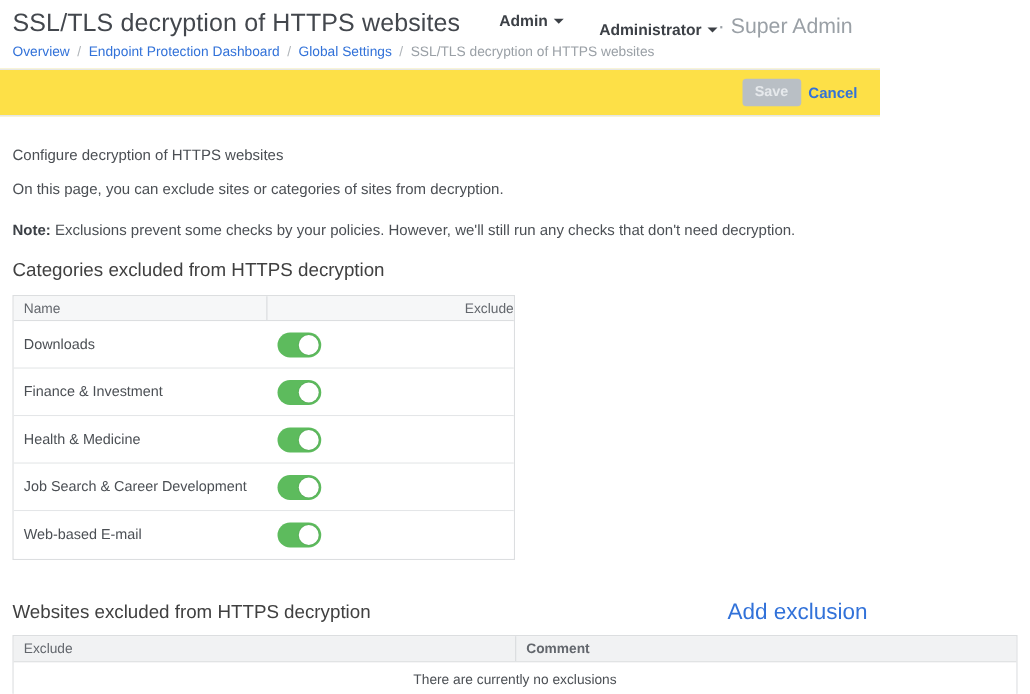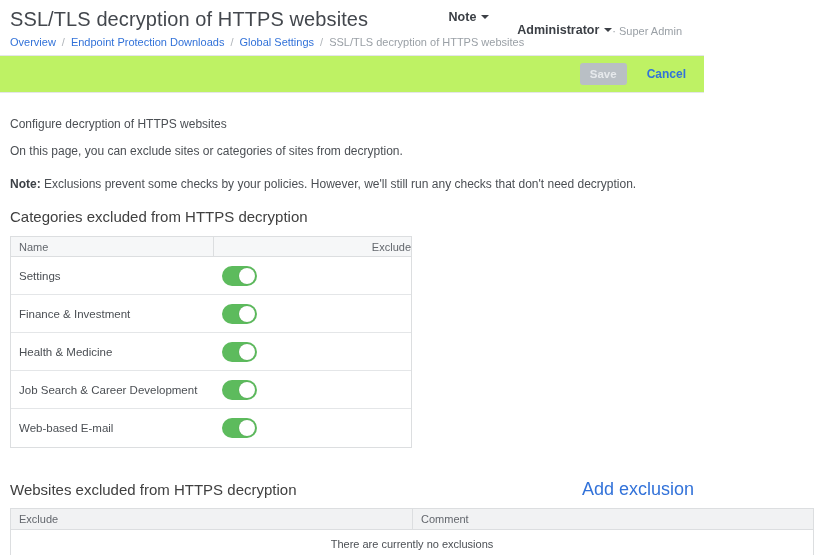--- a/index.html
+++ b/index.html
@@ -17,28 +17,28 @@
   .page-title { font-size: 20px; font-weight: 500; color: #43474d; letter-spacing: .1px; }
   .breadcrumb { margin-top: 5px; font-size: 11px; color: #9aa0a6; display: flex; gap: 6px; align-items: center; white-space: nowrap; }
   .breadcrumb a { color: #3272d9; text-decoration: none; cursor: pointer; }
   .crumb-sep { color: #b0b5ba; }
   .crumb-current { color: #9aa0a6; }
 
   .top-right { position: absolute; top: 10px; right: 16px; display: flex; gap: 28px; align-items: flex-start; }
   .menu-item { font-size: 12.5px; font-weight: 700; color: #3c4046; display: flex; align-items: center; gap: 5px; cursor: pointer; }
   .caret { width: 0; height: 0; border-left: 4px solid transparent; border-right: 4px solid transparent; border-top: 4px solid #3c4046; display: inline-block; }
   .user-block { display: flex; flex-direction: row; align-items: flex-end; }
-  .user-sub { font-size: 11px; color: #9aa0a6; margin-top: 15px; margin-right: 6px; }
+  .user-sub { font-size: 17px; color: #9aa0a6; margin-top: 1px; margin-right: 6px; }
 
   
   .toolbar {
-    height: 38px; background: #bef264;
+    height: 38px; background: #fde047;
     border-top: 1px solid #e4e6e8; border-bottom: 1px solid #e4e6e8;
     display: flex; justify-content: flex-end; align-items: center;
-    gap: 20px; padding-right: 18px;
+    gap: 6px; padding-right: 18px;
   }
   .save-btn {
     background: #b9bfc5; color: #e6e9ec; border: none; border-radius: 3px;
     font-size: 11.5px; font-weight: 700; padding: 5px 10px; min-width: 34px;
     font-family: inherit; cursor: default;
   }
   .cancel-link { font-size: 12px; font-weight: 700; color: #3272d9; text-decoration: none; cursor: pointer; }
 
   
   .content { padding: 0 10px; }
@@ -66,43 +66,43 @@
   .toggle .knob { position: absolute; left: 2px; top: 2px; width: 16px; height: 16px; border-radius: 50%; background: #ffffff; box-shadow: 0 0 1px rgba(0,0,0,.25); }
   .toggle.on { background: #5dbb5d; }
   .toggle.on .knob { left: auto; right: 2px; }
 
   
   .web-heading-row { margin-top: 31px; display: flex; justify-content: space-between; align-items: center; }
   .add-link { font-size: 18px; color: #3272d9; text-decoration: none; cursor: pointer; }
   .web-table { margin-top: 8px; width: 804px; border: 1px solid #dcdee0; }
   .web-header { display: flex; height: 21px; align-items: center; background: #f1f2f3; border-bottom: 1px solid #dcdee0; font-size: 11px; color: #63676d; }
   .web-header .col-exclude { width: 402px; padding-left: 8px; align-self: stretch; display: flex; align-items: center; border-right: 1px solid #dcdee0; }
-  .web-header .col-comment { flex: 1; padding-left: 8px; }
+  .web-header .col-comment { flex: 1; padding-left: 8px; font-weight: bold; }
   .web-empty-row { height: 27px; display: flex; align-items: center; justify-content: center; font-size: 11px; color: #4b4f54; background: #fff; }
 </style>
 </head>
 <body>
 
 <div class="page">
 
   <div class="header">
     <div class="page-title">SSL/TLS decryption of HTTPS websites</div>
     <div class="breadcrumb">
       <a>Overview</a>
       <span class="crumb-sep">/</span>
-      <a>Endpoint Protection Downloads</a>
+      <a>Endpoint Protection Dashboard</a>
       <span class="crumb-sep">/</span>
       <a>Global Settings</a>
       <span class="crumb-sep">/</span>
       <span class="crumb-current">SSL/TLS decryption of HTTPS websites</span>
     </div>
 
     <div class="top-right">
       <div class="menu-item">
-        <span>Note</span>
+        <span>Admin</span>
         <span class="caret"></span>
       </div>
       <div class="user-block">
         <div class="menu-item">
           <span>Administrator</span>
           <span class="caret"></span>
         </div>
         <div class="user-sub">· Super Admin</div>
       </div>
     </div>
@@ -119,21 +119,21 @@
     <div class="intro-line intro-note"><span class="note-label">Note:</span><span> Exclusions prevent some checks by your policies. However, we'll still run any checks that don't need decryption.</span></div>
 
     <div class="section-heading heading-cats">Categories excluded from HTTPS decryption</div>
 
     <div class="cat-table">
       <div class="cat-header">
         <div class="col-name">Name</div>
         <div class="col-exclude">Exclude</div>
       </div>
       <div class="cat-row">
-        <div class="cell-name">Settings</div>
+        <div class="cell-name">Downloads</div>
         <div class="cell-toggle">
           <span class="toggle on">
               <span class="knob"></span>
             </span>
         </div>
       </div>
       <div class="cat-row">
         <div class="cell-name">Finance &amp; Investment</div>
         <div class="cell-toggle">
           <span class="toggle on">

